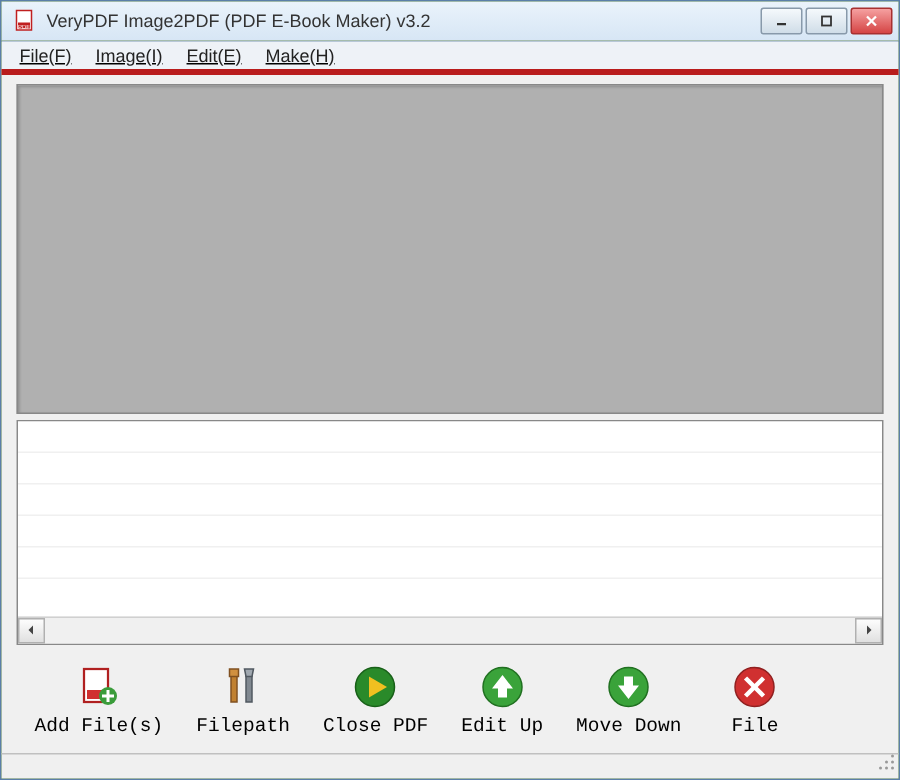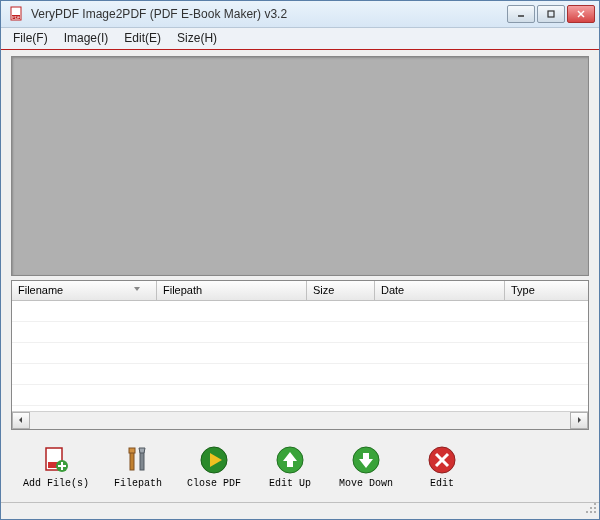--- a/index.html
+++ b/index.html
@@ -4,37 +4,37 @@
 <style>
 * { box-sizing: border-box; margin: 0; padding: 0; }
 body { font-family: "Microsoft YaHei", "Segoe UI", Tahoma, sans-serif; font-size: 12px; background: #fff; }
 .window { width: 600px; height: 520px; border: 1px solid #5a7fa8; background: #4d7c0f; position: relative; display: flex; flex-direction: column; }
 .titlebar { height: 28px; background: linear-gradient(#eaf3fb, #d7e6f5); border-bottom: 1px solid #b8c8d8; display: flex; align-items: center; padding: 0 4px; }
 .titlebar-icon { width: 16px; height: 16px; margin: 0 4px; display: flex; align-items: center; justify-content: center; }
 .titlebar-title { flex: 1; color: #333; font-size: 12px; padding-left: 2px; }
 .window-controls { display: flex; gap: 2px; }
 .win-btn { width: 28px; height: 18px; border: 1px solid #8899aa; border-radius: 2px; background: linear-gradient(#f5f9fc, #d0dde8); display: flex; align-items: center; justify-content: center; cursor: pointer; }
 .win-btn.close { background: linear-gradient(#f5a0a0, #d54545); border-color: #a83030; }
-.menubar { height: 22px; background: #eef2f7; border-bottom: 1px solid #b91c1c; display: flex; align-items: center; padding: 0 4px; }
+.menubar { height: 22px; background: #eef2f7; border-bottom: 4px solid #b91c1c; display: flex; align-items: center; padding: 0 4px; text-decoration: underline; }
 .menu-item { padding: 2px 8px; cursor: pointer; color: #222; }
 .content { flex: 1; padding: 6px 10px 4px 10px; display: flex; flex-direction: column; gap: 4px; background: #f0f0f0; }
 .preview-panel { height: 220px; border: 1px solid #888; background: #b0b0b0; box-shadow: inset 1px 1px 2px rgba(0,0,0,0.2); }
 .table-container { border: 1px solid #888; background: #fff; height: 150px; display: flex; flex-direction: column; }
 .table-header { display: flex; height: 20px; background: linear-gradient(#fdfdfd, #e8e8e8); border-bottom: 1px solid #c0c0c0; }
 .th { border-right: 1px solid #c0c0c0; padding: 2px 6px; color: #000; font-size: 11px; display: flex; align-items: center; position: relative; }
 .th-sort { position: absolute; right: 14px; top: 3px; }
 .table-body { flex: 1; background: #fff; overflow: hidden; }
 .table-row-line { height: 21px; border-bottom: 1px solid #f0f0f0; }
 .hscroll { height: 18px; background: #f0f0f0; border-top: 1px solid #d0d0d0; display: flex; align-items: stretch; }
 .hscroll-btn { width: 18px; background: linear-gradient(#fdfdfd, #e0e0e0); border: 1px solid #b0b0b0; display: flex; align-items: center; justify-content: center; cursor: pointer; font-size: 9px; color: #444; }
 .hscroll-track { flex: 1; }
 .toolbar { height: 64px; display: flex; align-items: center; gap: 22px; padding: 4px 12px 2px 12px; }
 .tool-btn { display: flex; flex-direction: column; align-items: center; gap: 2px; cursor: pointer; min-width: 54px; }
 .tool-icon { width: 32px; height: 32px; display: flex; align-items: center; justify-content: center; }
-.tool-label { font-size: 10px; color: #000; font-family: "Courier New", monospace; white-space: nowrap; }
+.tool-label { font-size: 13px; color: #000; font-family: "Courier New", monospace; white-space: nowrap; }
 .statusbar { height: 18px; border-top: 1px solid #c0c0c0; background: #f0f0f0; position: relative; }
 .resize-grip { position: absolute; right: 2px; bottom: 2px; }
 </style>
 </head>
 <body>
 
 <div class="window">
 
   <div class="titlebar">
     <div class="titlebar-icon">
@@ -62,50 +62,28 @@
             <line x1="8" y1="2" x2="2" y2="8" stroke="#fff" stroke-width="1.5"></line>
           </svg>
       </div>
     </div>
   </div>
 
   <div class="menubar">
     <div class="menu-item">File(F)</div>
     <div class="menu-item">Image(I)</div>
     <div class="menu-item">Edit(E)</div>
-    <div class="menu-item">Size(H)</div>
+    <div class="menu-item">Make(H)</div>
   </div>
 
   <div class="content">
 
     <div class="preview-panel"></div>
 
     <div class="table-container">
-      <div class="table-header">
-        <div class="th" style="width:145px">
-          <span>Filename</span>
-          <span class="th-sort">
-            <svg width="10" height="10" viewBox="0 0 10 10">
-                <polygon points="2,3 8,3 5,7" fill="#888"></polygon>
-              </svg>
-          </span>
-        </div>
-        <div class="th" style="width:150px">
-          <span>Filepath</span>
-        </div>
-        <div class="th" style="width:68px">
-          <span>Size</span>
-        </div>
-        <div class="th" style="width:130px">
-          <span>Date</span>
-        </div>
-        <div class="th" style="flex:1;border-right:none">
-          <span>Type</span>
-        </div>
-      </div>
       <div class="table-body">
         <div class="table-row-line"></div>
         <div class="table-row-line"></div>
         <div class="table-row-line"></div>
         <div class="table-row-line"></div>
         <div class="table-row-line"></div>
       </div>
       <div class="hscroll">
         <div class="hscroll-btn">
           <svg width="8" height="8" viewBox="0 0 8 8">
@@ -179,21 +157,21 @@
       </div>
 
       <div class="tool-btn">
         <div class="tool-icon">
           <svg width="32" height="32" viewBox="0 0 32 32">
               <circle cx="16" cy="16" r="13" fill="#d03030" stroke="#902020" stroke-width="1"></circle>
               <line x1="10" y1="10" x2="22" y2="22" stroke="#fff" stroke-width="3"></line>
               <line x1="22" y1="10" x2="10" y2="22" stroke="#fff" stroke-width="3"></line>
             </svg>
         </div>
-        <div class="tool-label">Edit</div>
+        <div class="tool-label">File</div>
       </div>
 
 
     </div>
   </div>
 
   <div class="statusbar">
     <div class="resize-grip">
       <svg width="12" height="12" viewBox="0 0 12 12">
         <circle cx="10" cy="2" r="1" fill="#999"></circle>

